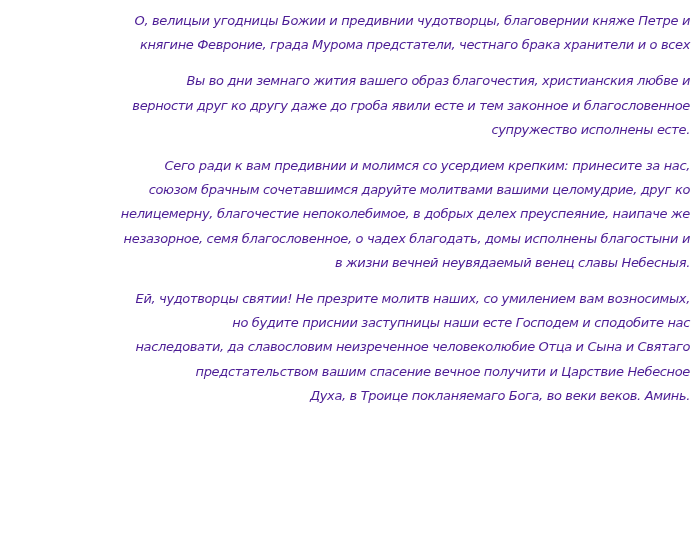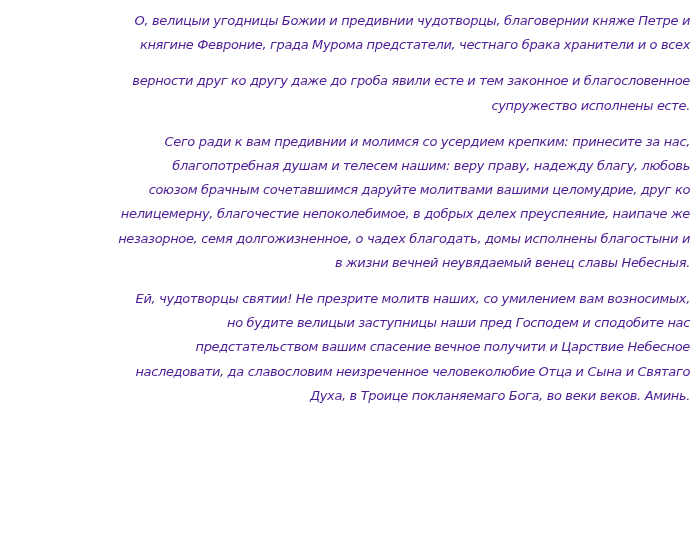--- a/index.html
+++ b/index.html
@@ -19,31 +19,31 @@
 </style>
 </head>
 <body>
 
 <div class="doc">
   <p>
     <span class="line">О, велицыи угодницы Божии и предивнии чудотворцы, благовернии княже Петре и</span>
     <span class="line">княгине Февроние, града Мурома предстатели, честнаго брака хранители и о всех</span>
   </p>
   <p>
+    <span class="line">Вы во дни земнаго жития вашего образ благочестия, христианския любве и</span>
     <span class="line">верности друг ко другу даже до гроба явили есте и тем законное и благословенное</span>
     <span class="line">супружество исполнены есте.</span>
   </p>
   <p>
     <span class="line">Сего ради к вам предивнии и молимся со усердием крепким: принесите за нас,</span>
-    <span class="line">благопотребная душам и телесем нашим: веру праву, надежду благу, любовь</span>
     <span class="line">союзом брачным сочетавшимся даруйте молитвами вашими целомудрие, друг ко</span>
     <span class="line">нелицемерну, благочестие непоколебимое, в добрых делех преуспеяние, наипаче же</span>
-    <span class="line">незазорное, семя долгожизненное, о чадех благодать, домы исполнены благостыни и</span>
+    <span class="line">незазорное, семя благословенное, о чадех благодать, домы исполнены благостыни и</span>
     <span class="line">в жизни вечней неувядаемый венец славы Небесныя.</span>
   </p>
   <p>
     <span class="line">Ей, чудотворцы святии! Не презрите молитв наших, со умилением вам возносимых,</span>
-    <span class="line">но будите велицыи заступницы наши пред Господем и сподобите нас</span>
+    <span class="line">но будите приснии заступницы наши есте Господем и сподобите нас</span>
+    <span class="line">наследовати, да славословим неизреченное человеколюбие Отца и Сына и Святаго</span>
     <span class="line">предстательством вашим спасение вечное получити и Царствие Небесное</span>
-    <span class="line">наследовати, да славословим неизреченное человеколюбие Отца и Сына и Святаго</span>
     <span class="line">Духа, в Троице покланяемаго Бога, во веки веков. Аминь.</span>
   </p>
 </div>
 
 </body></html>

